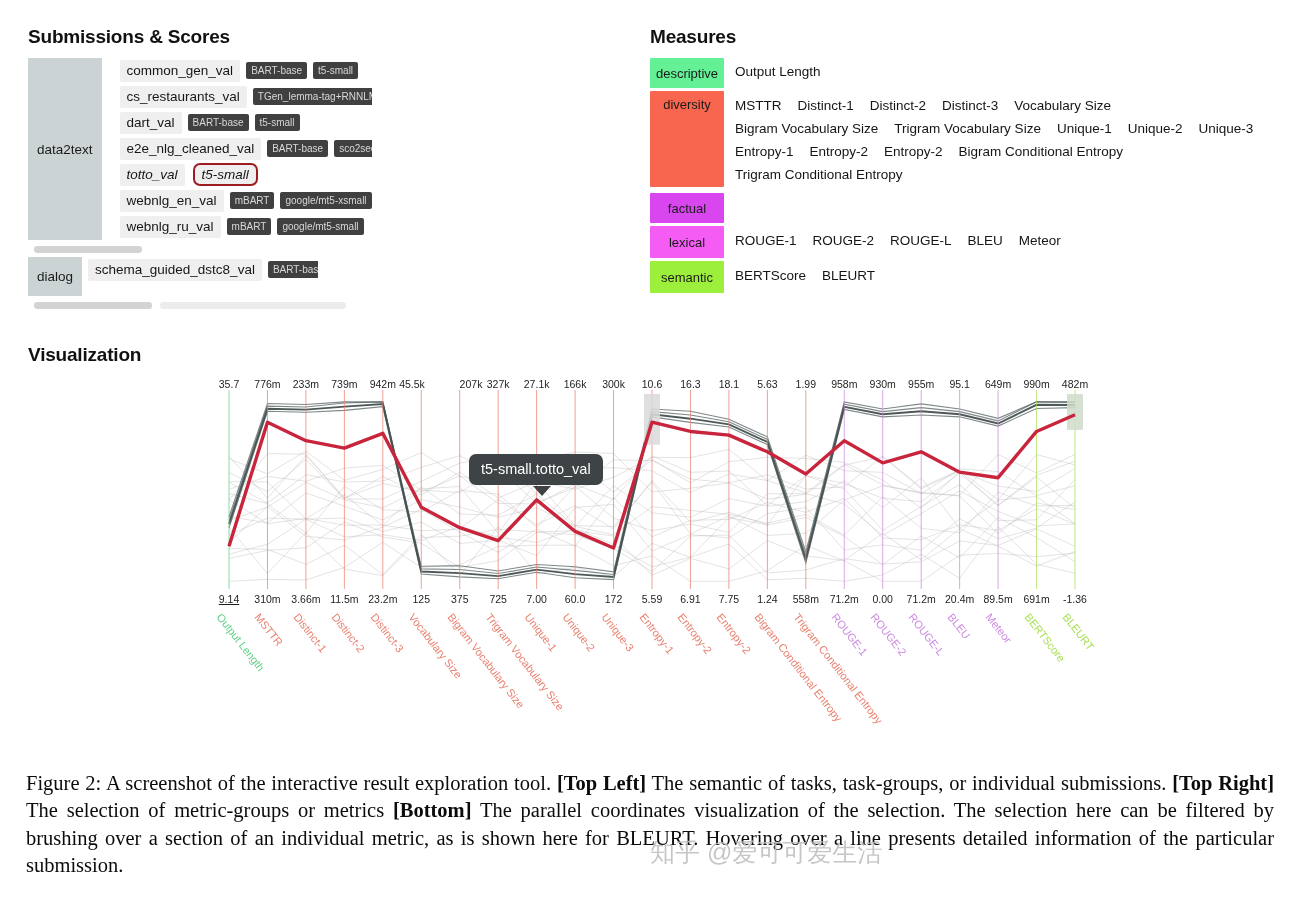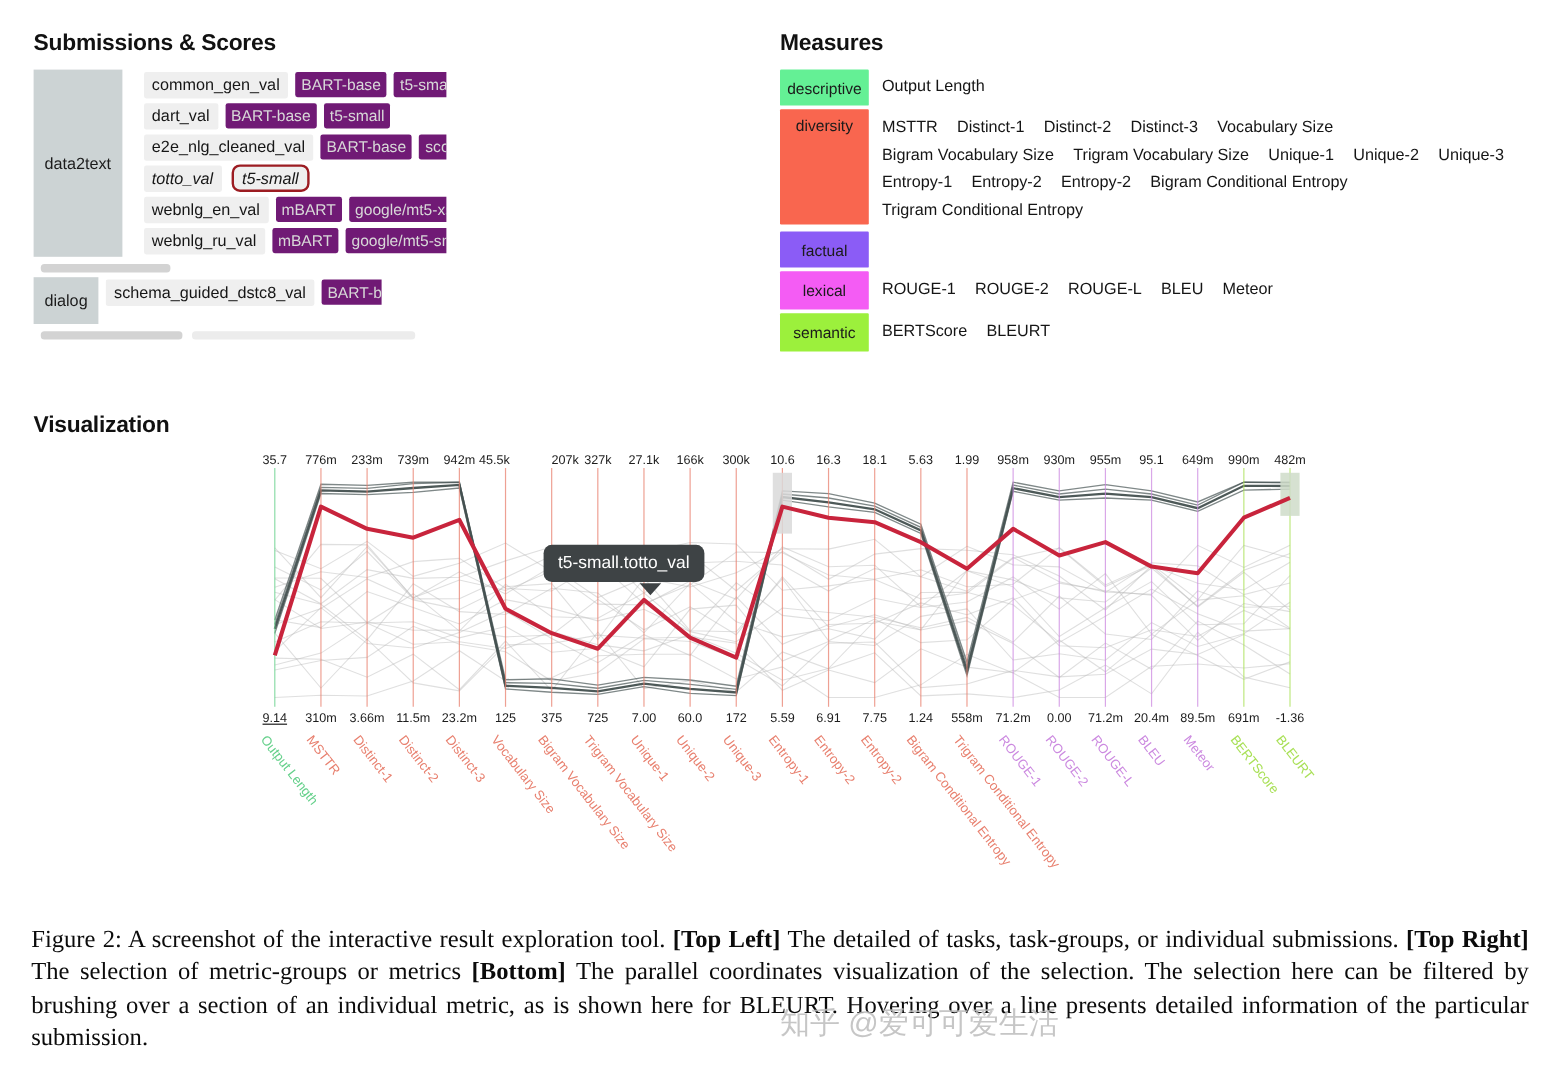--- a/index.html
+++ b/index.html
@@ -22,21 +22,21 @@
     display:flex;align-items:center;justify-content:center;
     padding:12px 9px;flex:0 0 auto;
   }
   .tasks-col{display:flex;flex-direction:column;}
   .task-row{display:flex;align-items:center;height:25px;margin-bottom:1px;}
   .task-chip{
     background:#efefef;color:#161616;font-size:13.5px;
     padding:3px 7px 4px 7px;border-radius:2px;white-space:nowrap;
   }
   .model-chip{
-    color:#d8d8d8;font-size:13px;background:#701a75;
+    color:#d8d8d8;font-size:10px;background:#404040;
     padding:3px 5px;margin-left:6px;white-space:nowrap;border-radius:2px;
   }
   .model-chip.sel{
     color:#151515;font-size:13.5px;background:#efefef;
     border:2.5px solid #9c1c22;border-radius:7px;padding:2px 7px;
     margin-left:8px;
   }
   .scroll-track{position:relative;height:7px;width:300px;margin-top:6px;}
   .scroll-track .bar{position:absolute;top:0;height:7px;background:#d3d3d3;border-radius:3px;}
   .clip{overflow:hidden;}
@@ -93,20 +93,25 @@
 <div id="subs-panel">
   <div id="subs-title" class="panel-title">Submissions &amp; Scores</div>
   <div id="subs-box">
       <div class="group-row" style="margin-bottom: 6px;">
         <div class="group-tag">data2text</div>
         <div class="tasks-col" style="padding-left: 18px;">
           <div class="task-row clip" style="max-width: 252px;">
             <span class="task-chip">common_gen_val</span>
             <span class="model-chip">BART-base</span>
             <span class="model-chip">t5-small</span>
+          </div>
+          <div class="task-row clip" style="max-width: 252px;">
+            <span class="task-chip">cs_restaurants_val</span>
+            <span class="model-chip">TGen_lemma-tag+RNNLM</span>
+            <span class="model-chip">TGen+RNNLM</span>
           </div>
           <div class="task-row clip" style="max-width: 252px;">
             <span class="task-chip">dart_val</span>
             <span class="model-chip">BART-base</span>
             <span class="model-chip">t5-small</span>
           </div>
           <div class="task-row clip" style="max-width: 252px;">
             <span class="task-chip">e2e_nlg_cleaned_val</span>
             <span class="model-chip">BART-base</span>
             <span class="model-chip">sco2secgrad</span>
@@ -169,21 +174,21 @@
           <span class="meas-item">Unique-2</span>
           <span class="meas-item">Unique-3</span>
           <span class="meas-item">Entropy-1</span>
           <span class="meas-item">Entropy-2</span>
           <span class="meas-item">Entropy-2</span>
           <span class="meas-item">Bigram Conditional Entropy</span>
           <span class="meas-item">Trigram Conditional Entropy</span>
         </div>
       </div>
       <div class="meas-row">
-        <div class="meas-tag" style="background: #8b5cf6; width: 60px; height: 30px;">factual</div>
+        <div class="meas-tag" style="background: #d946ef; width: 60px; height: 30px;">factual</div>
         <div class="meas-items"></div>
       </div>
       <div class="meas-row">
         <div class="meas-tag" style="background: rgb(244, 92, 244); width: 60px; height: 32px;">lexical</div>
         <div class="meas-items" style="padding-top: 7px;">
           <span class="meas-item">ROUGE-1</span>
           <span class="meas-item">ROUGE-2</span>
           <span class="meas-item">ROUGE-L</span>
           <span class="meas-item">BLEU</span>
           <span class="meas-item">Meteor</span>
@@ -244,21 +249,21 @@
       <line x1="882.7272727272727" y1="12" x2="882.7272727272727" y2="211" stroke="#cc8ae0" stroke-width="1" stroke-opacity="0.75"></line>
       <line x1="921.1818181818181" y1="12" x2="921.1818181818181" y2="211" stroke="#cc8ae0" stroke-width="1" stroke-opacity="0.75"></line>
       <line x1="959.6363636363636" y1="12" x2="959.6363636363636" y2="211" stroke="#cc8ae0" stroke-width="1" stroke-opacity="0.75"></line>
       <line x1="998.090909090909" y1="12" x2="998.090909090909" y2="211" stroke="#cc8ae0" stroke-width="1" stroke-opacity="0.75"></line>
       <line x1="1036.5454545454545" y1="12" x2="1036.5454545454545" y2="211" stroke="#a8e055" stroke-width="1" stroke-opacity="0.75"></line>
       <line x1="1075" y1="12" x2="1075" y2="211" stroke="#a8e055" stroke-width="1" stroke-opacity="0.75"></line>
       <rect x="644" y="16" width="16" height="50.69999999999999" fill="#d9d9d9" fill-opacity="0.85"></rect>
       <rect x="1067" y="16" width="16" height="35.900000000000006" fill="#cfdcc9" fill-opacity="0.85"></rect>
       <path d="M229 168.15 L267.45454545454544 44.19999999999999 L305.9090909090909 62.69999999999999 L344.3636363636364 70.1 L382.8181818181818 55.30000000000001 L421.27272727272725 129.3 L459.72727272727275 149.65 L498.1818181818182 162.6 L536.6363636363636 121.89999999999999 L575.090909090909 153.35 L613.5454545454545 170 L652 44.19999999999999 L690.4545454545455 53.45000000000002 L728.9090909090909 57.14999999999998 L767.3636363636364 73.80000000000001 L805.8181818181818 96 L844.2727272727273 62.69999999999999 L882.7272727272727 84.89999999999999 L921.1818181818181 73.80000000000001 L959.6363636363636 94.15 L998.090909090909 99.7 L1036.5454545454545 53.45000000000002 L1075 36.79999999999998" fill="none" stroke="#c8243c" stroke-width="3.4" stroke-linejoin="round"></path>
     </svg>
-  <div id="tooltip" style="left: 453px; top: 75.9px;">t5-small.totto_val</div>
+  <div id="tooltip" style="left: 469px; top: 75.9px;">t5-small.totto_val</div>
   <div id="tooltip-arrow" style="left: 532.636px; top: 107.9px;"></div>
 <div class="toptick" style="left: 229px; top: 0px;">35.7</div>
     <div class="bottick" style="left: 229px; top: 215px; text-decoration: underline;">9.14</div>
     <div class="axlabel" style="left: 224px; top: 233px; color: rgb(100, 208, 138);">Output Length</div>
     <div class="toptick" style="left: 267.455px; top: 0px;">776m</div>
     <div class="bottick" style="left: 267.455px; top: 215px;">310m</div>
     <div class="axlabel" style="left: 262.455px; top: 233px; color: rgb(232, 128, 111);">MSTTR</div>
     <div class="toptick" style="left: 305.909px; top: 0px;">233m</div>
     <div class="bottick" style="left: 305.909px; top: 215px;">3.66m</div>
     <div class="axlabel" style="left: 300.909px; top: 233px; color: rgb(232, 128, 111);">Distinct-1</div>
@@ -318,18 +323,18 @@
     <div class="axlabel" style="left: 993.091px; top: 233px; color: rgb(204, 138, 224);">Meteor</div>
     <div class="toptick" style="left: 1036.55px; top: 0px;">990m</div>
     <div class="bottick" style="left: 1036.55px; top: 215px;">691m</div>
     <div class="axlabel" style="left: 1031.55px; top: 233px; color: rgb(168, 224, 85);">BERTScore</div>
     <div class="toptick" style="left: 1075px; top: 0px;">482m</div>
     <div class="bottick" style="left: 1075px; top: 215px;">-1.36</div>
     <div class="axlabel" style="left: 1070px; top: 233px; color: rgb(168, 224, 85);">BLEURT</div>
   </div>
 
 <div id="caption">
-  <span>Figure 2: A screenshot of the interactive result exploration tool. </span><b>[Top Left]</b><span> The detailed of tasks, task-groups, or</span>
+  <span>Figure 2: A screenshot of the interactive result exploration tool. </span><b>[Top Left]</b><span> The semantic of tasks, task-groups, or</span>
   <span>individual submissions. </span><b>[Top Right]</b><span> The selection of metric-groups or metrics </span><b>[Bottom]</b><span> The parallel coordinates</span>
   <span>visualization of the selection. The selection here can be filtered by brushing over a section of an individual metric,</span>
   <span>as is shown here for BLEURT. Hovering over a line presents detailed information of the particular submission.</span>
 </div>
 <div id="watermark">知乎 @爱可可爱生活</div>
 
 </body></html>

